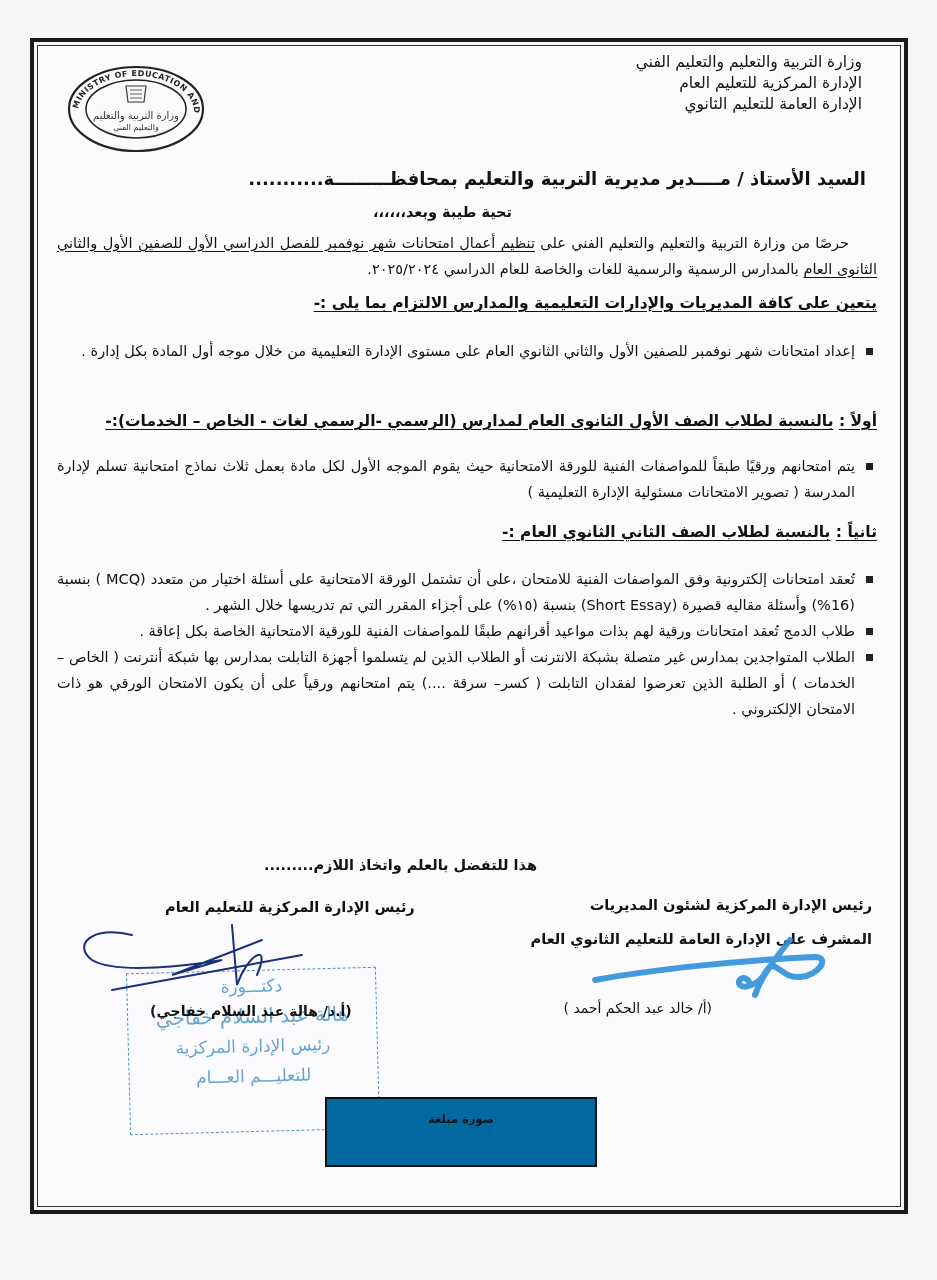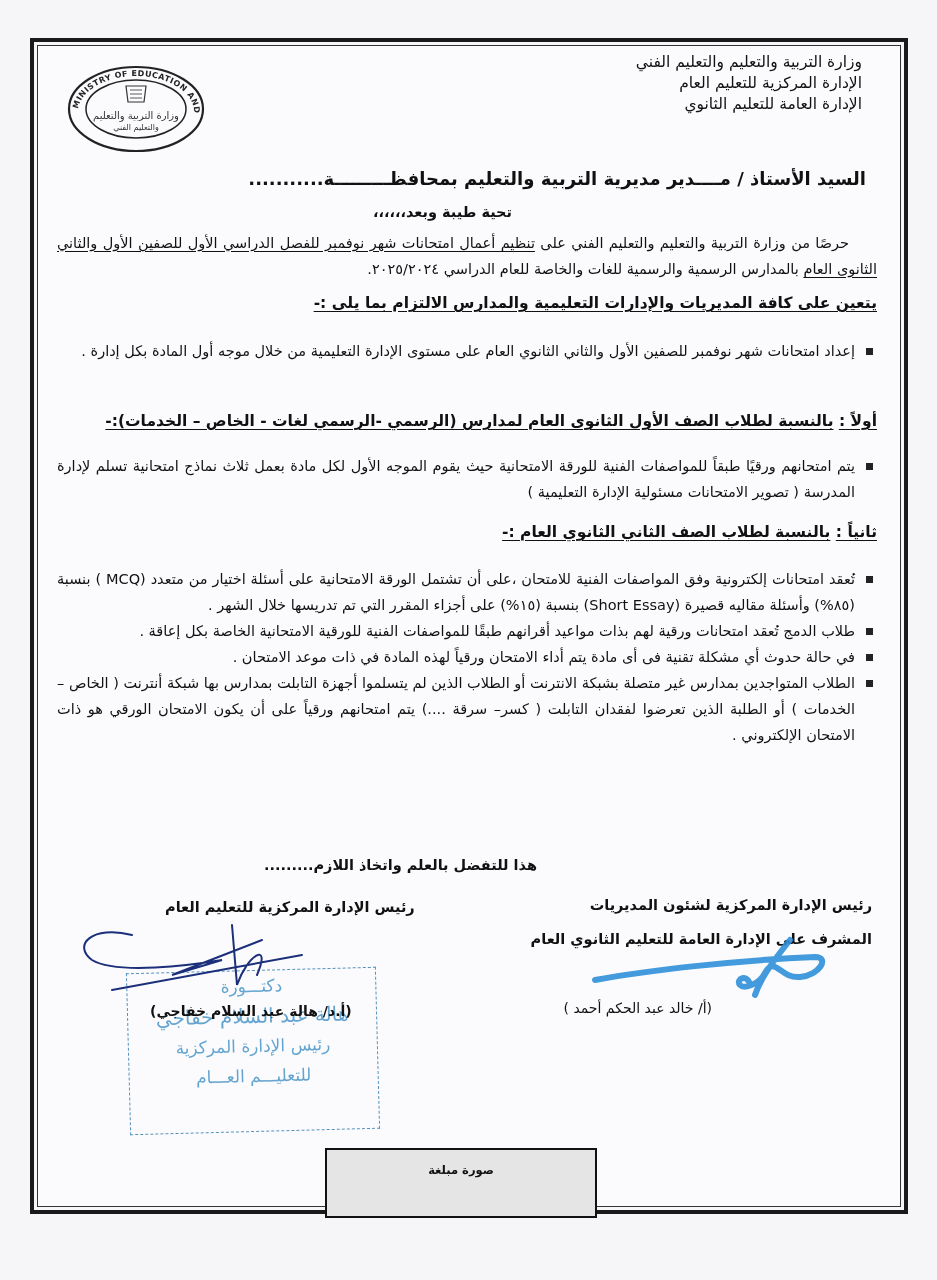--- a/index.html
+++ b/index.html
@@ -38,21 +38,21 @@
   .sig-name-right { right:225px; top:1000px; font-size:14px; font-weight:normal; }
   .sig-name-left { left:150px; top:1003px; font-size:14px; font-weight:bold; }
 
   .stamp {
     left:128px; top:970px; width:248px; height:160px; border:1.5px dashed #3a7fb0;
     color:#4a96c8; font-size:17px; text-align:center; transform:rotate(-1.5deg); opacity:.85;
   }
   .stamp div { line-height:30px; }
 
   .cc-box {
-    left:325px; top:1148px; width:268px; height:66px; border:2px solid #111; background:#e5e5e5;
+    left:325px; top:1097px; width:268px; height:66px; border:2px solid #111; background:#0369a1;
     text-align:center; font-size:11.5px; font-weight:bold;
   }
   .cc-box div { line-height:24px; }
   .cc-box .t1 { margin-top:8px; }
 
   svg.scribble { position:absolute; overflow:visible; }
 </style>
 </head>
 <body>
 
@@ -98,23 +98,22 @@
 </div>
 <ul class="abs para rtl bullet-list" style="top:453px;">
   <li>يتم امتحانهم ورقيًا طبقاً للمواصفات الفنية للورقة الامتحانية حيث يقوم الموجه الأول لكل مادة بعمل ثلاث نماذج امتحانية تسلم لإدارة المدرسة ( تصوير الامتحانات مسئولية الإدارة التعليمية )</li>
 </ul>
 
 <div class="abs para rtl heading" style="top:519px;">
   <span class="u">ثانياً :</span>
   <span class="u">بالنسبة لطلاب الصف الثاني الثانوي العام :-</span>
 </div>
 <ul class="abs para rtl bullet-list" style="top:566px;">
-  <li>تُعقد امتحانات إلكترونية وفق المواصفات الفنية للامتحان ،على أن تشتمل الورقة الامتحانية على أسئلة اختيار من متعدد (MCQ ) بنسبة (٨٥%) وأسئلة مقاليه قصيرة (Short Essay) بنسبة (١٥%) على أجزاء المقرر التي تم تدريسها خلال الشهر .</li>
+  <li>تُعقد امتحانات إلكترونية وفق المواصفات الفنية للامتحان ،على أن تشتمل الورقة الامتحانية على أسئلة اختيار من متعدد (MCQ ) بنسبة (16%) وأسئلة مقاليه قصيرة (Short Essay) بنسبة (١٥%) على أجزاء المقرر التي تم تدريسها خلال الشهر .</li>
   <li>طلاب الدمج تُعقد امتحانات ورقية لهم بذات مواعيد أقرانهم طبقًا للمواصفات الفنية للورقية الامتحانية الخاصة بكل إعاقة .</li>
-  <li>في حالة حدوث أي مشكلة تقنية فى أى مادة يتم أداء الامتحان ورقياً لهذه المادة في ذات موعد الامتحان .</li>
   <li>الطلاب المتواجدين بمدارس غير متصلة بشبكة الانترنت أو الطلاب الذين لم يتسلموا أجهزة التابلت بمدارس بها شبكة أنترنت ( الخاص – الخدمات ) أو الطلبة الذين تعرضوا لفقدان التابلت ( كسر– سرقة ....) يتم امتحانهم ورقياً على أن يكون الامتحان الورقي هو ذات الامتحان الإلكتروني .</li>
 </ul>
 
 <div class="abs closing rtl">هذا للتفضل بالعلم واتخاذ اللازم.........</div>
 
 <div class="abs sig-block sig-right rtl">
   <div>رئيس الإدارة المركزية لشئون المديريات</div>
   <div>المشرف على الإدارة العامة للتعليم الثانوي العام</div>
 </div>
 <svg class="scribble" style="left:590px; top:935px;" width="240" height="80">

